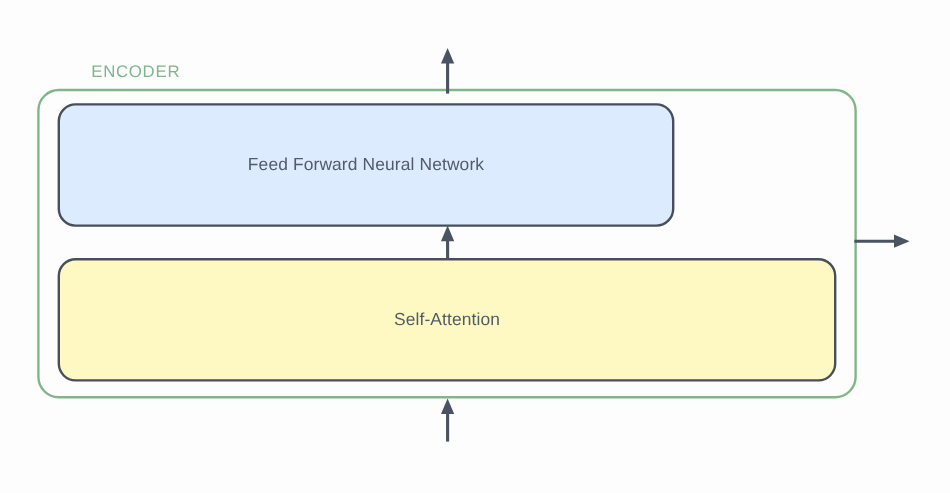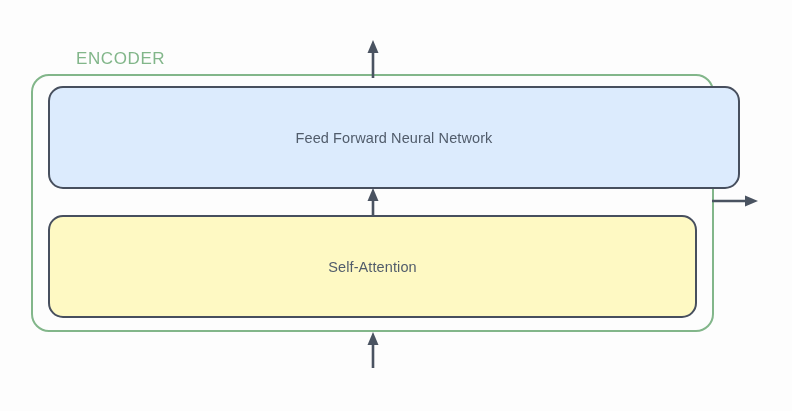--- a/index.html
+++ b/index.html
@@ -34,21 +34,21 @@
     box-sizing: border-box;
     border: 2px solid #82b68a;
     border-radius: 18px;
     background: transparent;
   }
 
   .encoder-label {
     position: absolute;
     left: 76px;
     top: 50px;
-    font-size: 17px;
+    font-size: 14px;
     letter-spacing: 0.6px;
     font-weight: 400;
     color: #82b68a;
     white-space: nowrap;
     line-height: 18px;
   }
 
   
   .block {
     position: absolute;
@@ -64,21 +64,21 @@
     font-size: 14.5px;
     color: #515c6b;
     font-weight: 500;
     letter-spacing: 0.1px;
     white-space: nowrap;
   }
 
   .block-ffn {
     left: 48px;
     top: 86px;
-    width: 692px;
+    width: 514px;
     height: 103px;
     background: #dcebfd;
   }
 
   .block-attention {
     left: 48px;
     top: 215px;
     width: 649px;
     height: 103px;
     background: #fef9c3;

